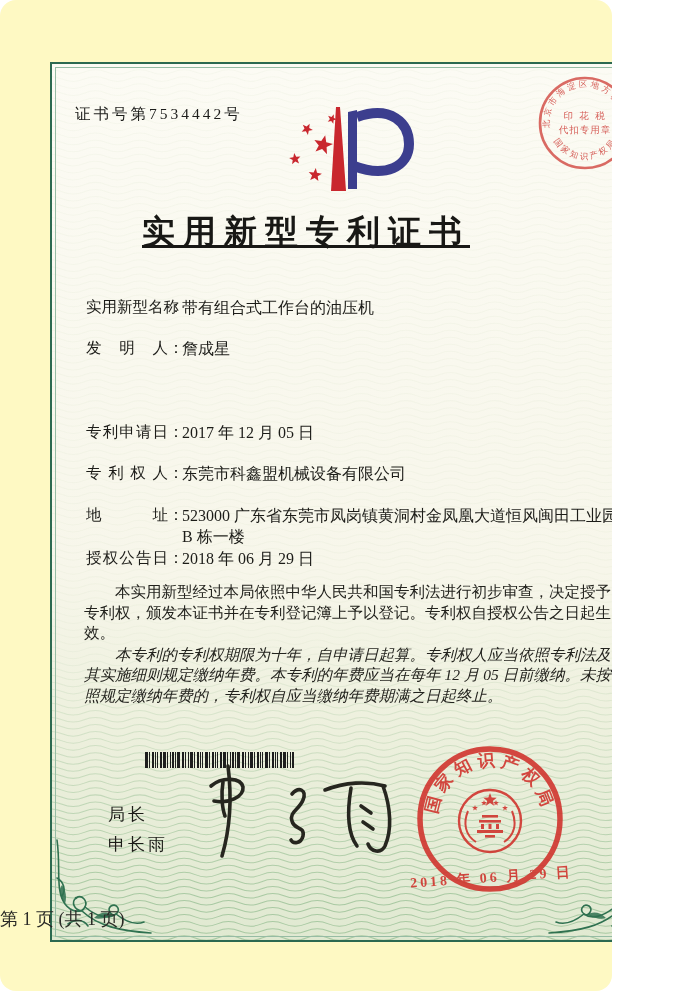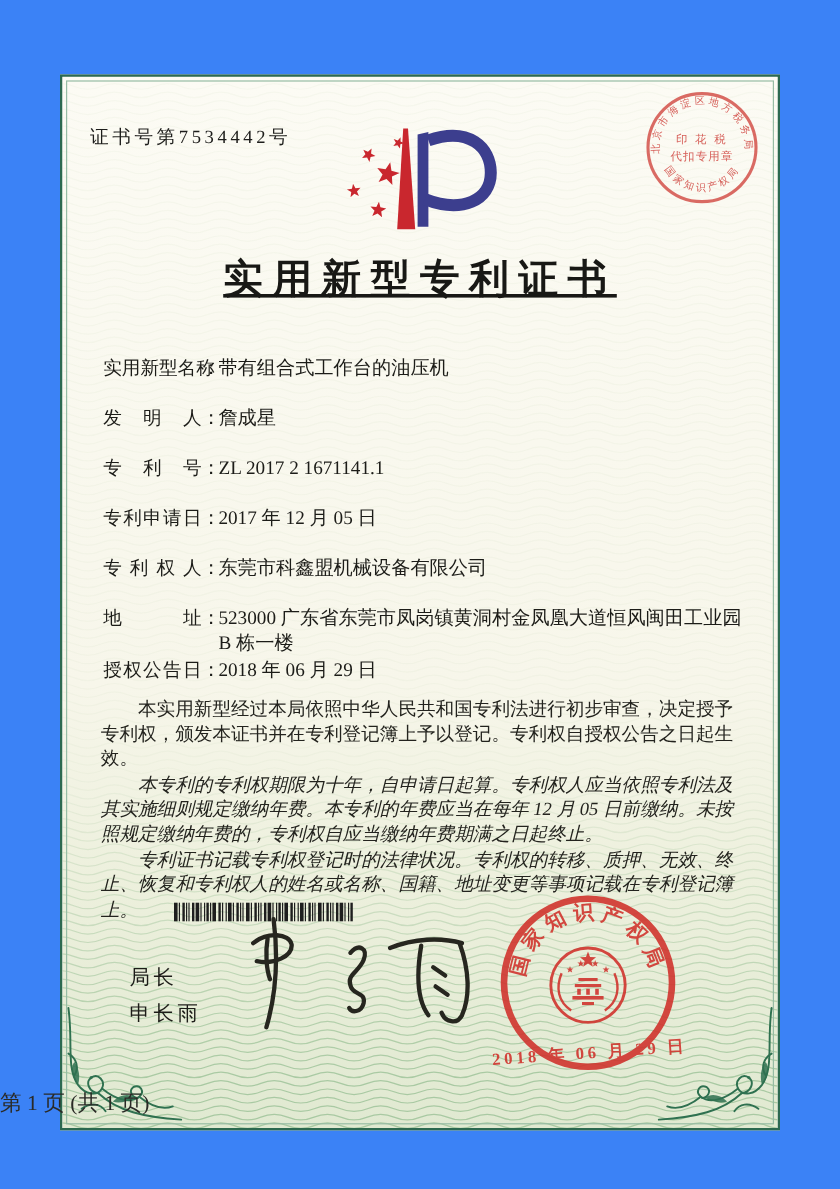--- a/index.html
+++ b/index.html
@@ -1,17 +1,17 @@
 <!DOCTYPE html>
 <html><head>
 <meta charset="utf-8">
 <style>
   html,body{margin:0;padding:0;background:#ffffff;}
-  .page{position:relative;width:700px;height:991px;background:#3b82f6;overflow:hidden;
-        font-family:"Liberation Serif","DejaVu Serif",serif;color:#1c1c18;}
+  .page{position:relative;width:612px;height:991px;background:#fef9c3;overflow:hidden;
+        font-family:"Liberation Serif","DejaVu Serif",serif;color:#1c1c18;border-radius:16px;}
   
   .frame{position:absolute;left:50px;top:62px;width:596px;height:876px;
          border:2.5px solid #2c6950;background:#fbfaf3;}
   .frame-inner{position:absolute;left:3px;top:3px;right:3px;bottom:3px;
          border:1px solid #96bca4;pointer-events:none;}
   .guilloche{position:absolute;left:0;top:0;width:100%;height:100%;}
   .ornament{position:absolute;bottom:2px;width:100px;height:100px;}
   .ornament.left{left:2px;}
   .ornament.right{right:2px;transform:scaleX(-1);}
   
@@ -233,41 +233,37 @@
   </svg>
 
   <div class="title">实用新型专利证书</div>
 
   <div class="field-row" style="top:297px">
     <span class="flabel">实用新型名称</span><span class="fcolon">：</span><span class="fvalue">带有组合式工作台的油压机</span>
   </div>
   <div class="field-row" style="top:338px">
     <span class="flabel">发明人</span><span class="fcolon">：</span><span class="fvalue">詹成星</span>
   </div>
-  <div class="field-row" style="top:380px">
-    <span class="flabel">专利号</span><span class="fcolon">：</span><span class="fvalue">ZL 2017 2 1671141.1</span>
-  </div>
   <div class="field-row" style="top:422px">
     <span class="flabel">专利申请日</span><span class="fcolon">：</span><span class="fvalue">2017 年 12 月 05 日</span>
   </div>
   <div class="field-row" style="top:463px">
     <span class="flabel">专利权人</span><span class="fcolon">：</span><span class="fvalue">东莞市科鑫盟机械设备有限公司</span>
   </div>
   <div class="field-row" style="top:505px">
     <span class="flabel">地址</span><span class="fcolon">：</span><span class="fvalue">523000 广东省东莞市凤岗镇黄洞村金凤凰大道恒风闽田工业园 B 栋一楼</span>
   </div>
 
   <div class="grant-pair" style="left:86px;top:548px">
     <span class="flabel">授权公告日</span><span class="fcolon">：</span><span class="fvalue">2018 年 06 月 29 日</span>
   </div>
 
   <div class="paras">
     <p>本实用新型经过本局依照中华人民共和国专利法进行初步审查，决定授予专利权，颁发本证书并在专利登记簿上予以登记。专利权自授权公告之日起生效。</p>
     <p>本专利的专利权期限为十年，自申请日起算。专利权人应当依照专利法及其实施细则规定缴纳年费。本专利的年费应当在每年 12 月 05 日前缴纳。未按照规定缴纳年费的，专利权自应当缴纳年费期满之日起终止。</p>
-    <p>专利证书记载专利权登记时的法律状况。专利权的转移、质押、无效、终止、恢复和专利权人的姓名或名称、国籍、地址变更等事项记载在专利登记簿上。</p>
   </div>
 
   <svg id="barcode" class="barcode" viewBox="0 0 152 16" preserveAspectRatio="none">
       <rect x="0" y="0" width="3" height="16" fill="#1e1e1e"></rect>
       <rect x="4" y="0" width="1" height="16" fill="#1e1e1e"></rect>
       <rect x="7" y="0" width="2" height="16" fill="#1e1e1e"></rect>
       <rect x="10" y="0" width="1" height="16" fill="#1e1e1e"></rect>
       <rect x="12" y="0" width="1" height="16" fill="#1e1e1e"></rect>
       <rect x="15" y="0" width="2" height="16" fill="#1e1e1e"></rect>
       <rect x="18" y="0" width="3" height="16" fill="#1e1e1e"></rect>

